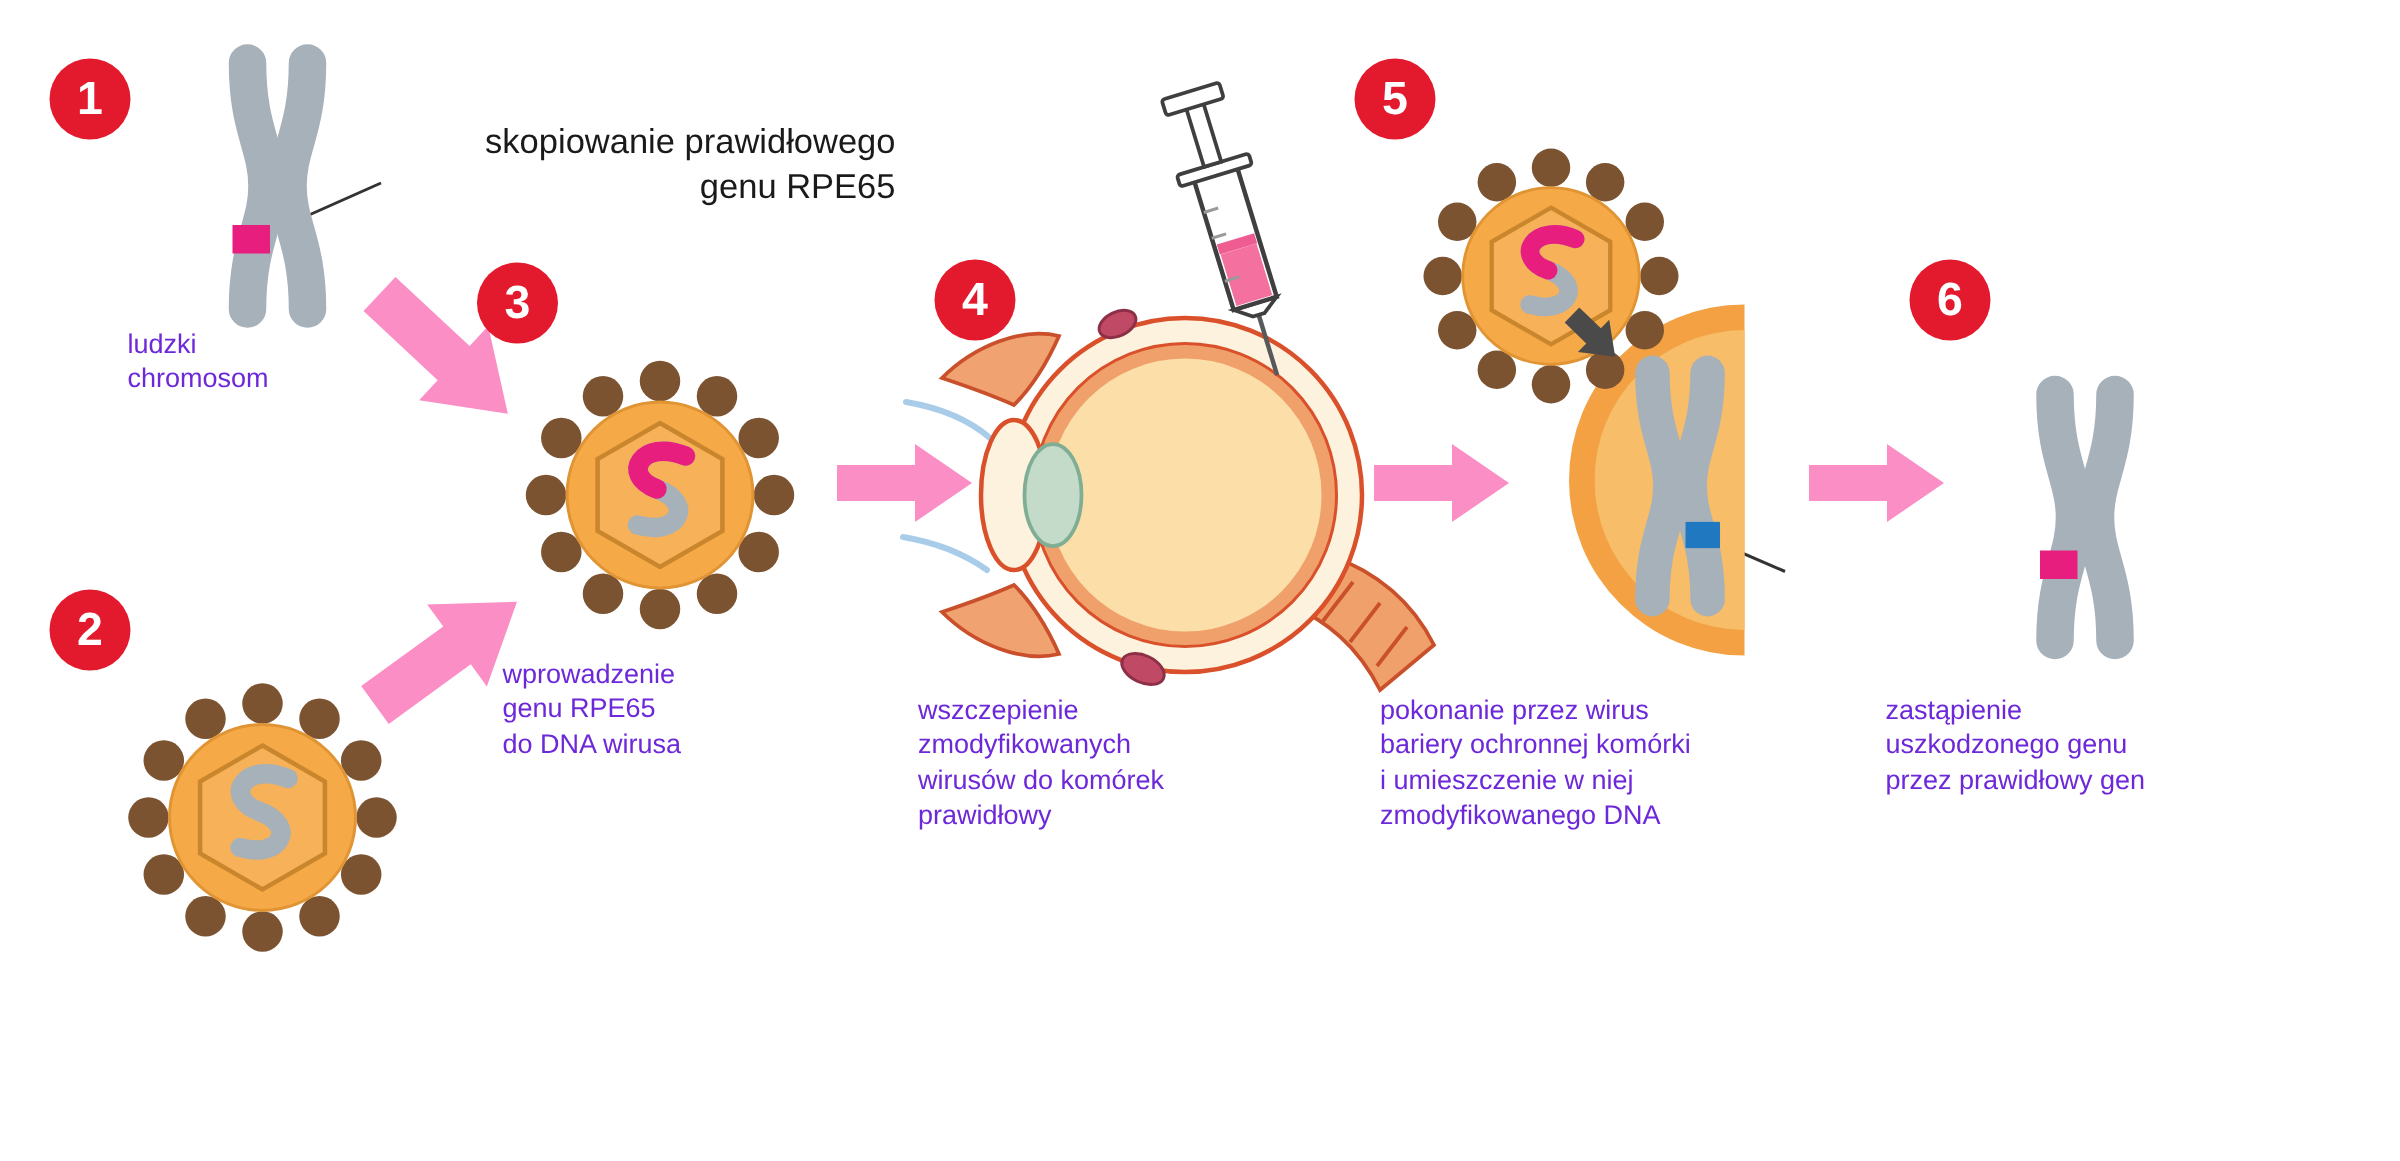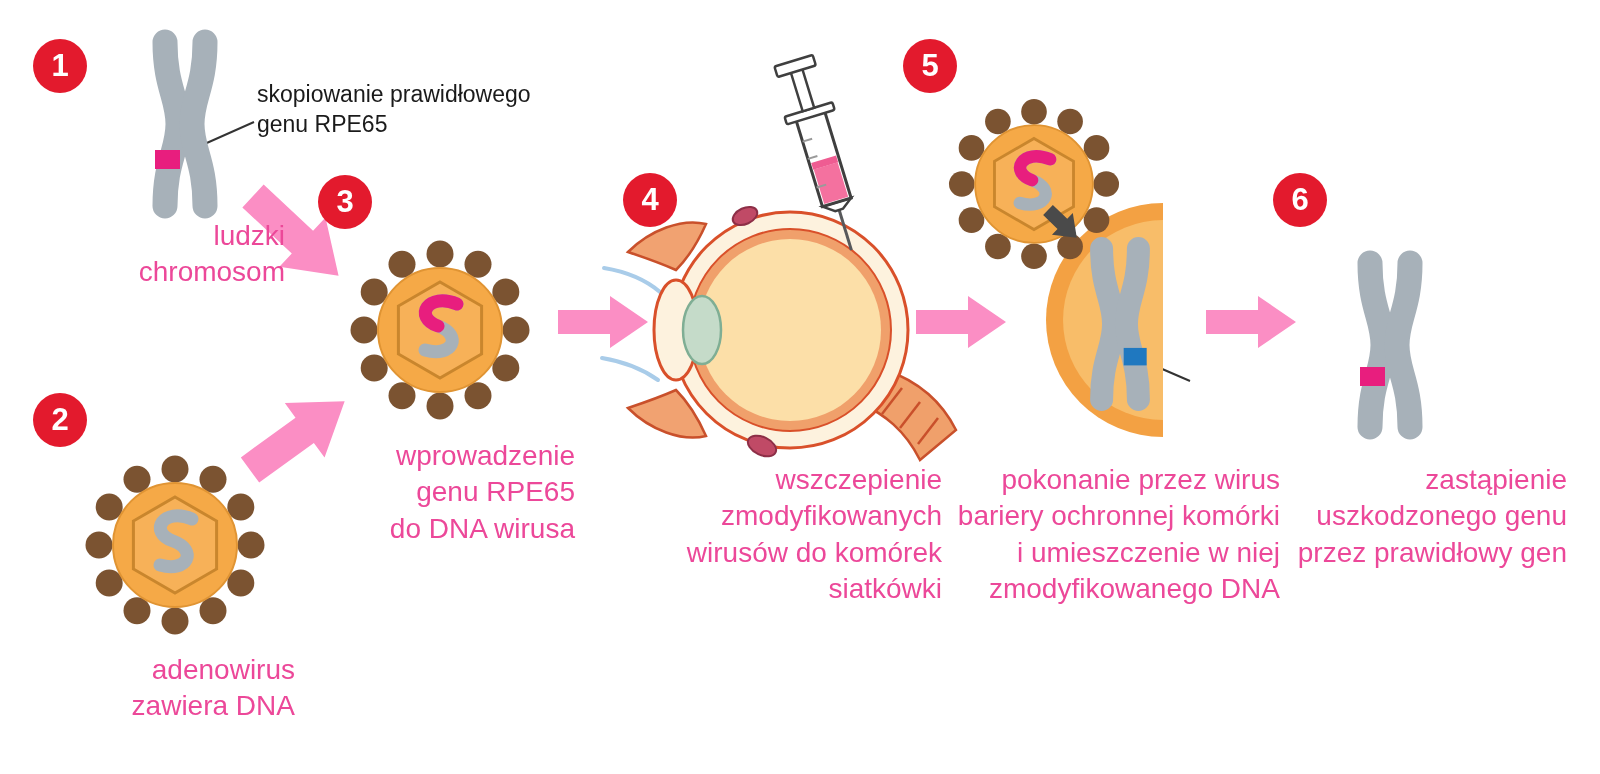--- a/index.html
+++ b/index.html
@@ -7,26 +7,26 @@
     position:relative;width:1600px;height:774px;background:#ffffff;
     font-family:"Liberation Sans",sans-serif;overflow:hidden;
   }
   .stage svg{position:absolute;left:0;top:0;}
   .badge{
     position:absolute;width:54px;height:54px;border-radius:50%;
     background:#e31a2d;color:#ffffff;font-size:31px;font-weight:bold;
     display:flex;align-items:center;justify-content:center;
   }
   .label{
-    position:absolute;color:#ec4899;font-size:28px;line-height:1.3;
-    text-align:right;white-space:pre-line;
+    position:absolute;color:#6d28d9;font-size:18px;line-height:1.3;
+    text-align:left;white-space:pre-line;
   }
   .callout{
     position:absolute;color:#1a1a1a;font-size:23px;line-height:1.3;
-    text-align:left;white-space:pre-line;
+    text-align:right;white-space:pre-line;
   }
 </style>
 </head>
 <body>
 
 <div class="stage">
 
   <svg width="1600" height="774" viewBox="0 0 1600 774">
     <defs>
       <g id="chromosome-shape">
@@ -139,29 +139,27 @@
   <div class="badge" style="left:318px;top:175px">3</div>
   <div class="badge" style="left:623px;top:173px">4</div>
   <div class="badge" style="left:903px;top:39px">5</div>
   <div class="badge" style="left:1273px;top:173px">6</div>
 
   <div class="callout" style="left:257px;top:80px;width:340px">skopiowanie prawidłowego
 genu RPE65</div>
 
   <div class="label" style="left:85px;top:218px;width:200px">ludzki
 chromosom</div>
-  <div class="label" style="left:55px;top:652px;width:240px">adenowirus
-zawiera DNA</div>
   <div class="label" style="left:335px;top:438px;width:240px">wprowadzenie
 genu RPE65
 do DNA wirusa</div>
   <div class="label" style="left:612px;top:462px;width:330px">wszczepienie
 zmodyfikowanych
 wirusów do komórek
-siatkówki</div>
+prawidłowy</div>
   <div class="label" style="left:920px;top:462px;width:360px">pokonanie przez wirus
 bariery ochronnej komórki
 i umieszczenie w niej
 zmodyfikowanego DNA</div>
   <div class="label" style="left:1257px;top:462px;width:310px">zastąpienie
 uszkodzonego genu
 przez prawidłowy gen</div>
 
 </div>
 

